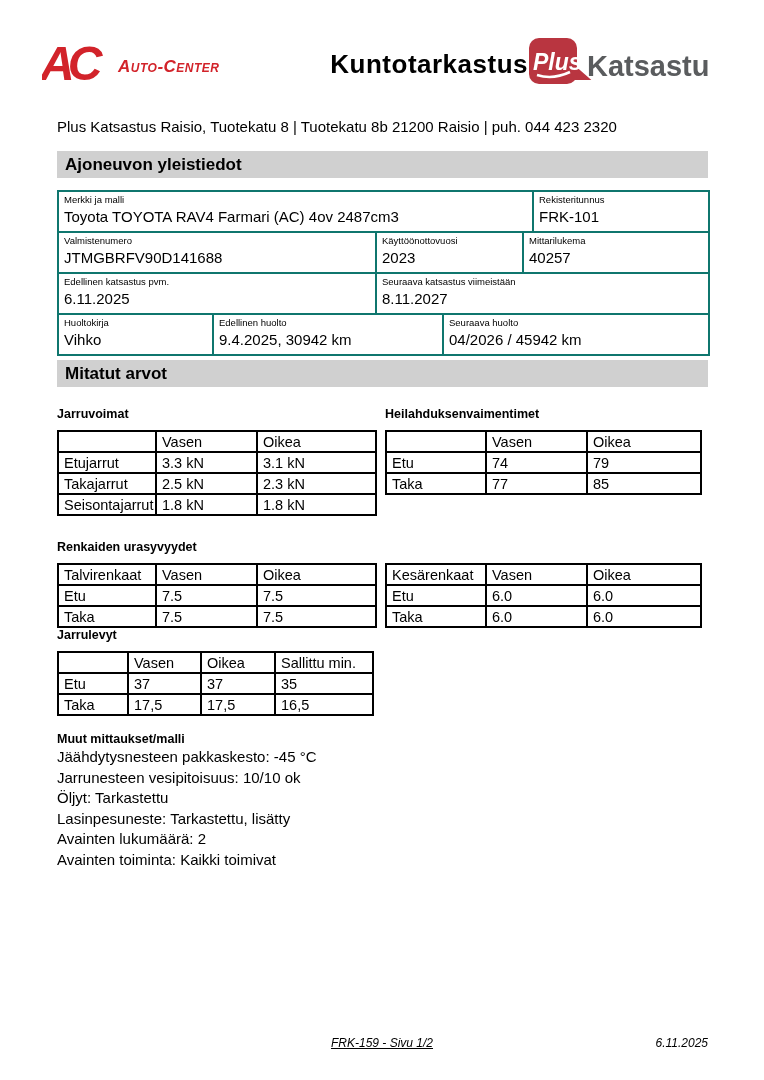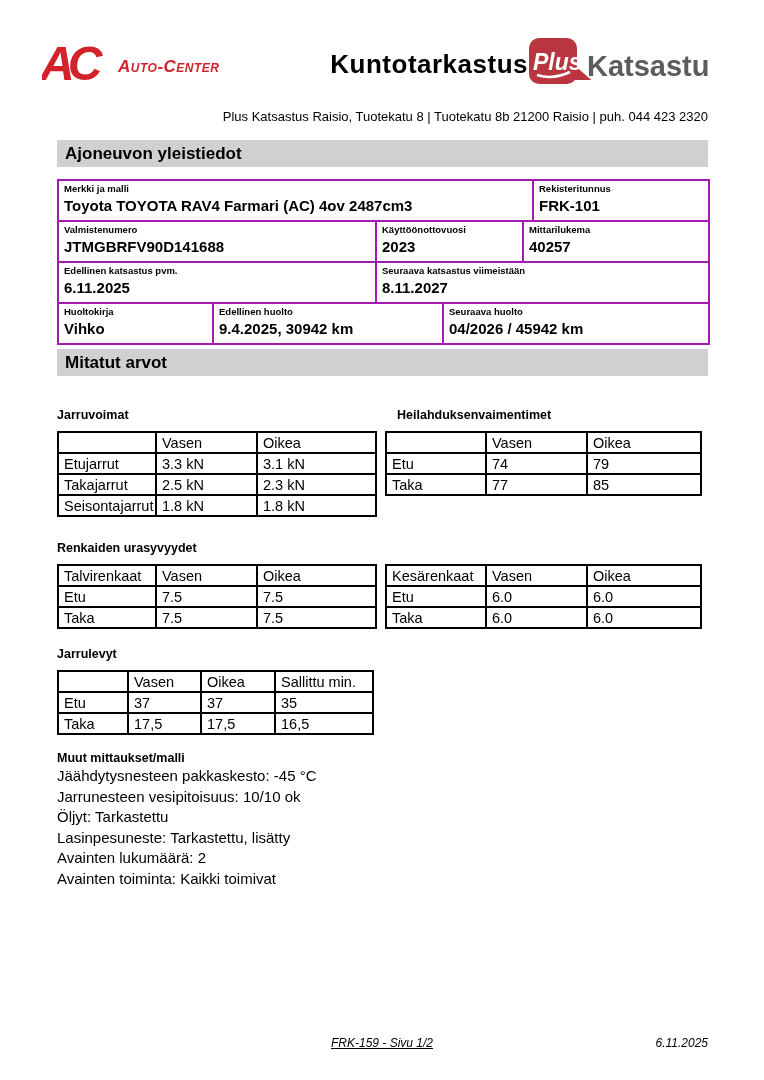--- a/index.html
+++ b/index.html
@@ -9,45 +9,45 @@
     font-family:"Liberation Sans", sans-serif;
     color:#000;
   }
   .page { position:relative; width:764px; height:1080px; background:#fff; overflow:hidden; }
   .content { padding:0 56px 0 57px; }
 
   
   .header { display:grid; grid-template-columns:195px 1fr 180px; align-items:center; padding-top:36px; height:54px; }
   .logo-ac { margin-left:-15px; }
   .doc-title { text-align:right; font-size:26px; font-weight:bold; letter-spacing:0.5px; }
-  .address { text-align:right; font-size:13px; margin-top:19px; }
+  .address { text-align:left; font-size:15px; margin-top:28px; }
 
   
   .section-bar { background:#d0d0d0; height:27px; line-height:27px; font-size:17px; font-weight:bold; padding-left:8px; }
   .bar1 { margin-top:16px;padding-left:8px; }
   .bar2 { margin-top:4px; }
 
   
   table.info { border-collapse:collapse; table-layout:fixed; width:651px; }
   table.info.first { margin-top:12px; }
   table.info + table.info { margin-top:-2px; }
-  table.info td { border:2px solid #a21caf; height:34px; padding:2px 5px 3px 5px; vertical-align:top; overflow:hidden;font-weight:bold; }
+  table.info td { border:2px solid #0f766e; height:34px; padding:2px 5px 3px 5px; vertical-align:top; overflow:hidden; }
   .cell-label { display:block; font-size:9.5px; line-height:12px; }
   .cell-value { display:block; font-size:15px; line-height:19px; margin-top:1px; white-space:nowrap; }
 
   
   .tbl-caption { font-size:12.5px; font-weight:bold; }
-  .captions-row { margin-top:32px; margin-bottom:9px;gap:12px; }
+  .captions-row { margin-top:20px; margin-bottom:9px; }
   .two-col { display:flex; }
   .col-l { width:328px; flex:none; }
   .col-r { flex:1; }
   table.meas { border-collapse:collapse; table-layout:fixed; }
   table.meas td { border:2px solid #000; height:17px; padding:1px 5px; font-size:14.5px; text-align:left; white-space:nowrap; overflow:hidden; }
   .tread-title { margin-top:24px; margin-bottom:9px; }
-  .discs-title { margin-top:18px; margin-bottom:9px; }
+  .discs-title { margin-top:0; margin-bottom:9px; }
 
   
   .other { margin-top:16px; }
   .other-title { font-size:12.5px; font-weight:bold; line-height:15px; }
   .other-line { font-size:15px; line-height:20.5px; }
 
   
   .footer { position:absolute; top:1036px; left:0; width:764px; font-size:12px; font-style:italic;text-decoration:underline; }
   .footer-center { text-align:center; }
   .footer-right { position:absolute; top:0; right:56px; }

